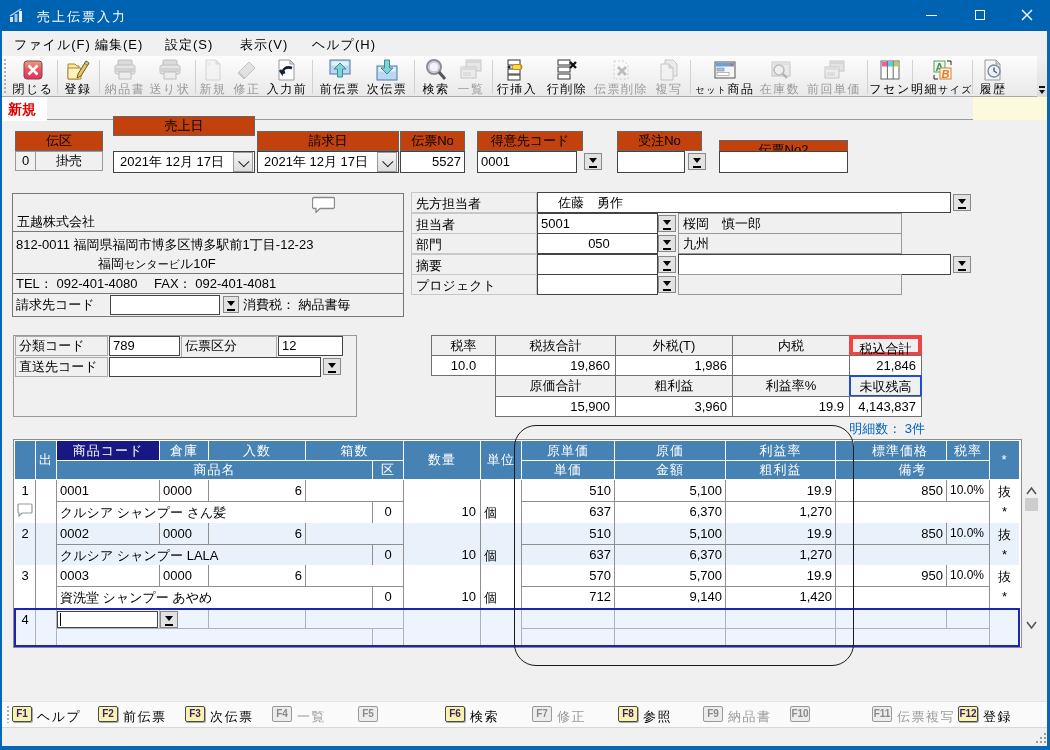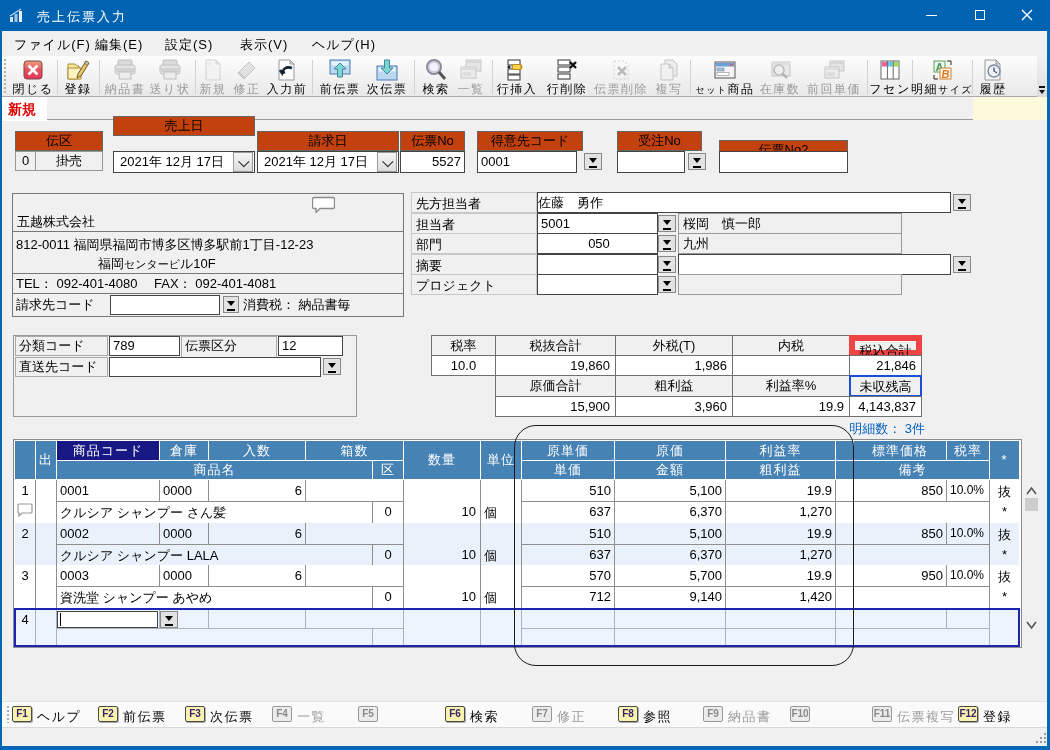--- a/index.html
+++ b/index.html
@@ -246,21 +246,21 @@
 <div class="ab" style="left:16px;top:275px">TEL： 092-401-4080　 FAX： 092-401-4081</div>
 <div class="ab" style="left:16px;top:296px">請求先コード</div>
 <div class="ab inp" style="left:110px;top:295px;width:110px;height:20px;line-height:18px;text-align:left;padding-left:3px;border-color:#444"></div>
 <div class="ab dd" style="left:223px;top:296px;width:16px;height:17px"></div>
 <div class="ab" style="left:243px;top:296px">消費税： 納品書毎</div>
 <div class="ab" style="left:411px;top:192px;width:126px;height:21px;background:#f0f0f0;border:1px solid #c8c8c8;line-height:21px;padding-left:4px;font-size:13px">先方担当者</div>
 <div class="ab" style="left:411px;top:213px;width:126px;height:21px;background:#f0f0f0;border:1px solid #c8c8c8;line-height:21px;padding-left:4px;font-size:13px">担当者</div>
 <div class="ab" style="left:411px;top:233px;width:126px;height:21px;background:#f0f0f0;border:1px solid #c8c8c8;line-height:21px;padding-left:4px;font-size:13px">部門</div>
 <div class="ab" style="left:411px;top:254px;width:126px;height:21px;background:#f0f0f0;border:1px solid #c8c8c8;line-height:21px;padding-left:4px;font-size:13px">摘要</div>
 <div class="ab" style="left:411px;top:274px;width:126px;height:21px;background:#f0f0f0;border:1px solid #c8c8c8;line-height:21px;padding-left:4px;font-size:13px">プロジェクト</div>
-<div class="ab inp" style="left:537px;top:192px;width:414px;height:21px;line-height:19px;text-align:left;padding-left:0;border-color:#444">佐藤　勇作</div>
+<div class="ab inp" style="left:537px;top:192px;width:414px;height:21px;line-height:19px;text-align:left;padding-left:20px;border-color:#444">佐藤　勇作</div>
 <div class="ab dd" style="left:953px;top:194px;width:18px;height:17px"></div>
 <div class="ab inp" style="left:537px;top:213px;width:121px;height:21px;line-height:19px;text-align:left;padding-left:3px;border-color:#444">5001</div>
 <div class="ab dd" style="left:658px;top:215px;width:18px;height:17px"></div>
 <div class="ab ro" style="left:678px;top:213px;width:224px;height:21px;line-height:19px;padding-left:4px">桜岡　慎一郎</div>
 <div class="ab inp" style="left:537px;top:233px;width:121px;height:21px;line-height:19px;text-align:center;padding-left:3px;border-color:#444">050</div>
 <div class="ab dd" style="left:658px;top:235px;width:18px;height:17px"></div>
 <div class="ab ro" style="left:678px;top:233px;width:224px;height:21px;line-height:19px;padding-left:4px">九州</div>
 <div class="ab inp" style="left:537px;top:254px;width:121px;height:21px;line-height:19px;text-align:left;padding-left:3px;border-color:#444"></div>
 <div class="ab dd" style="left:658px;top:256px;width:18px;height:17px"></div>
 <div class="ab inp" style="left:678px;top:254px;width:273px;height:21px;line-height:19px;text-align:left;padding-left:3px;border-color:#444"></div>
@@ -273,21 +273,21 @@
 <div class="ab inp" style="left:109px;top:336px;width:71px;height:20px;line-height:18px;text-align:left;padding-left:3px;border-color:#444">789</div>
 <div class="ab" style="left:181px;top:336px;width:96px;height:32px;background:#f0f0f0;border:1px solid #aaa;line-height:18px;padding-left:3px">伝票区分</div>
 <div class="ab inp" style="left:278px;top:336px;width:65px;height:20px;line-height:18px;text-align:left;padding-left:3px;border-color:#444">12</div>
 <div class="ab" style="left:15px;top:357px;width:93px;height:20px;background:#f0f0f0;border:1px solid #aaa;line-height:18px;padding-left:3px">直送先コード</div>
 <div class="ab inp" style="left:109px;top:357px;width:212px;height:20px;line-height:18px;text-align:left;padding-left:3px;border-color:#444"></div>
 <div class="ab dd" style="left:323px;top:358px;width:18px;height:17px"></div>
 <div class="ab" style="left:431px;top:335px;width:65px;height:21px;background:#f0f0f0;border:1px solid #707070;text-align:center;;line-height:19px;font-size:13px">税率</div>
 <div class="ab" style="left:495px;top:335px;width:121px;height:21px;background:#f0f0f0;border:1px solid #707070;text-align:center;;line-height:19px;font-size:13px">税抜合計</div>
 <div class="ab" style="left:615px;top:335px;width:118px;height:21px;background:#f0f0f0;border:1px solid #707070;text-align:center;;line-height:19px;font-size:13px">外税(T)</div>
 <div class="ab" style="left:732px;top:335px;width:118px;height:21px;background:#f0f0f0;border:1px solid #707070;text-align:center;;line-height:19px;font-size:13px">内税</div>
-<div class="ab" style="left:849px;top:335px;width:73px;height:21px;background:#f0f0f0;border:6px solid #ef4444;text-align:center;;line-height:19px;font-size:13px">税込合計</div>
+<div class="ab" style="left:849px;top:335px;width:73px;height:21px;background:#f0f0f0;border:4px solid #ef4444;text-align:center;;line-height:19px;font-size:13px">税込合計</div>
 <div class="ab" style="left:431px;top:355px;width:65px;height:21px;background:#fff;border:1px solid #707070;text-align:center;;line-height:19px;font-size:13px">10.0</div>
 <div class="ab" style="left:495px;top:355px;width:121px;height:21px;background:#fff;border:1px solid #707070;text-align:right;padding-right:5px;line-height:19px;font-size:13px">19,860</div>
 <div class="ab" style="left:615px;top:355px;width:118px;height:21px;background:#fff;border:1px solid #707070;text-align:right;padding-right:5px;line-height:19px;font-size:13px">1,986</div>
 <div class="ab" style="left:732px;top:355px;width:118px;height:21px;background:#fff;border:1px solid #707070;text-align:right;padding-right:5px;line-height:19px;font-size:13px"></div>
 <div class="ab" style="left:849px;top:355px;width:73px;height:21px;background:#fff;border:1px solid #707070;text-align:right;padding-right:5px;line-height:19px;font-size:13px">21,846</div>
 <div class="ab" style="left:495px;top:375px;width:121px;height:22px;background:#f0f0f0;border:1px solid #707070;text-align:center;;line-height:20px;font-size:13px">原価合計</div>
 <div class="ab" style="left:615px;top:375px;width:118px;height:22px;background:#f0f0f0;border:1px solid #707070;text-align:center;;line-height:20px;font-size:13px">粗利益</div>
 <div class="ab" style="left:732px;top:375px;width:118px;height:22px;background:#f0f0f0;border:1px solid #707070;text-align:center;;line-height:20px;font-size:13px">利益率%</div>
 <div class="ab" style="left:849px;top:375px;width:73px;height:22px;background:#f0f0f0;border:2px solid #1d4ed8;text-align:center;;line-height:20px;font-size:13px">未収残高</div>
 <div class="ab" style="left:495px;top:396px;width:121px;height:21px;background:#fff;border:1px solid #707070;text-align:right;padding-right:5px;line-height:19px;font-size:13px">15,900</div>

